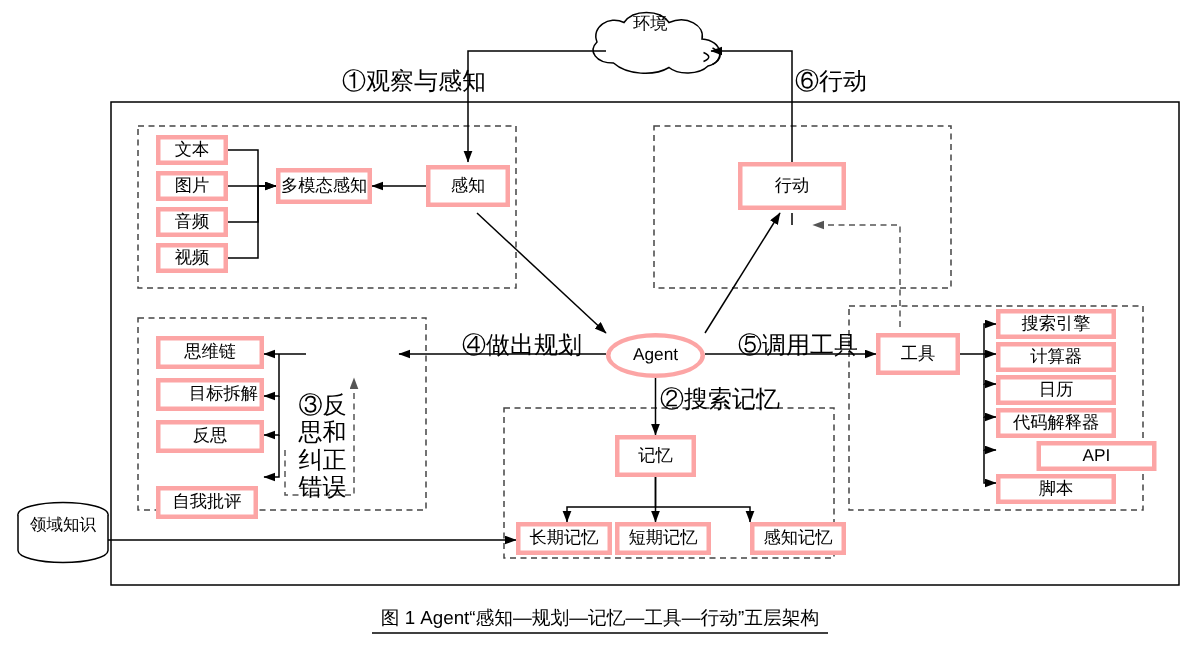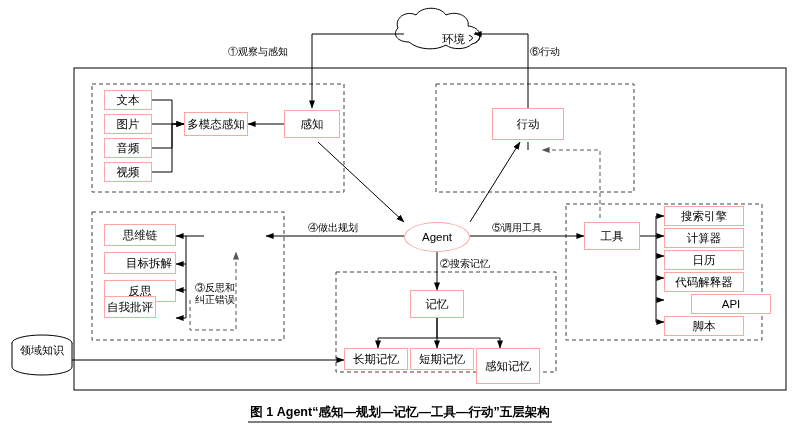--- a/index.html
+++ b/index.html
@@ -23,42 +23,42 @@
     position: absolute;
     left: 0;
     top: 0;
     width: 800px;
     height: 437px;
     pointer-events: none;
   }
   .node {
     position: absolute;
     box-sizing: border-box;
-    border: 1px solid #fca5a5;
+    border: 3px solid #fca5a5;
     background: #fff;
     display: flex;
     align-items: center;
     justify-content: center;
     font-size: 11.5px;
     line-height: 1.1;
     text-align: center;
     white-space: nowrap;
   }
   .label {
     position: absolute;
-    font-size: 10px;
+    font-size: 16px;
     line-height: 1.15;
     white-space: nowrap;
     color: #000;
   }
   .label.multi { white-space: normal; text-align: center; }
   .caption {
     position: absolute;
     font-size: 12.5px;
-    font-weight: bold;
+    font-weight: normal;
     text-align: center;
     width: 100%;
     left: 0;
   }
   .cloud-text {
     position: absolute;
     font-size: 11.5px;
     white-space: nowrap;
   }
   .cyl-text {
@@ -143,49 +143,49 @@
     <path d="M528,142 L528,150" fill="none" stroke="#000" stroke-width="1"></path>
 
     <ellipse cx="42" cy="343" rx="30" ry="8" fill="#fff" stroke="#000" stroke-width="1"></ellipse>
     <path d="M12,343 L12,367 A30,8 0 0,0 72,367 L72,343" fill="#fff" stroke="#000" stroke-width="1"></path>
 
     <path d="M72,360 L344,360" fill="none" stroke="#000" stroke-width="1" marker-end="url(#ah)"></path>
 
     <line x1="248" y1="422" x2="552" y2="422" stroke="#000" stroke-width="1"></line>
   </svg>
 
-  <div class="cloud-text" style="left:422px; top:32px;margin-left:20px;">环境</div>
+  <div class="cloud-text" style="left:422px; top:8px;">环境</div>
 
   <div class="label" style="left:228px; top:46px;">①观察与感知</div>
   <div class="label" style="left:530px; top:46px;">⑥行动</div>
-  <div class="label multi" style="left:192px; top:262px; width:46px;margin-top:20px;">③反思和纠正错误</div>
+  <div class="label multi" style="left:192px; top:262px; width:46px;">③反思和纠正错误</div>
   <div class="label" style="left:308px; top:222px;">④做出规划</div>
   <div class="label" style="left:440px; top:258px;">②搜索记忆</div>
   <div class="label" style="left:492px; top:222px;">⑤调用工具</div>
 
   <div class="node" style="left:104px; top:90px; width:48px; height:20px;">文本</div>
   <div class="node" style="left:104px; top:114px; width:48px; height:20px;">图片</div>
   <div class="node" style="left:104px; top:138px; width:48px; height:20px;">音频</div>
   <div class="node" style="left:104px; top:162px; width:48px; height:20px;">视频</div>
   <div class="node" style="left:184px; top:112px; width:64px; height:24px;">多模态感知</div>
   <div class="node" style="left:284px; top:110px; width:56px; height:28px;">感知</div>
 
   <div class="node" style="left:492px; top:108px; width:72px; height:32px;">行动</div>
 
   <div class="node" style="left:404px; top:222px; width:66px; height:30px; border-radius:50%/50%;">Agent</div>
 
   <div class="node" style="left:104px; top:224px; width:72px; height:22px;">思维链</div>
   <div class="node" style="left:104px; top:252px; width:72px; height:22px;padding-left:18px;">目标拆解</div>
   <div class="node" style="left:104px; top:280px; width:72px; height:22px;">反思</div>
-  <div class="node" style="left:104px; top:296px; width:52px; height:22px;">自我批评</div>
+  <div class="node" style="left:104px; top:324px; width:68px; height:22px;">自我批评</div>
 
   <div class="node" style="left:410px; top:290px; width:54px; height:28px;">记忆</div>
   <div class="node" style="left:344px; top:348px; width:64px; height:22px;">长期记忆</div>
   <div class="node" style="left:410px; top:348px; width:64px; height:22px;">短期记忆</div>
-  <div class="node" style="left:476px; top:348px; width:64px; height:36px;">感知记忆</div>
+  <div class="node" style="left:500px; top:348px; width:64px; height:22px;">感知记忆</div>
 
   <div class="node" style="left:584px; top:222px; width:56px; height:28px;">工具</div>
   <div class="node" style="left:664px; top:206px; width:80px; height:20px;">搜索引擎</div>
   <div class="node" style="left:664px; top:228px; width:80px; height:20px;">计算器</div>
   <div class="node" style="left:664px; top:250px; width:80px; height:20px;">日历</div>
   <div class="node" style="left:664px; top:272px; width:80px; height:20px;">代码解释器</div>
   <div class="node" style="left:664px; top:294px; width:80px; height:20px;margin-left:27px;">API</div>
   <div class="node" style="left:664px; top:316px; width:80px; height:20px;">脚本</div>
 
   <div class="cyl-text" style="left:10px; top:344px;">领域知识</div>

